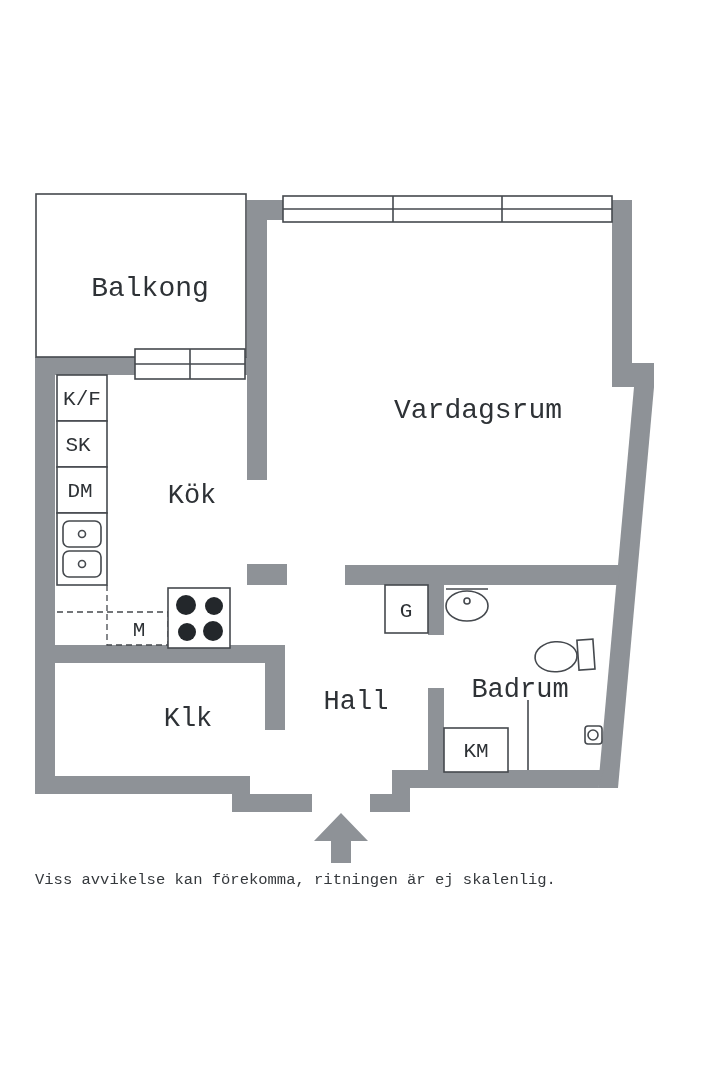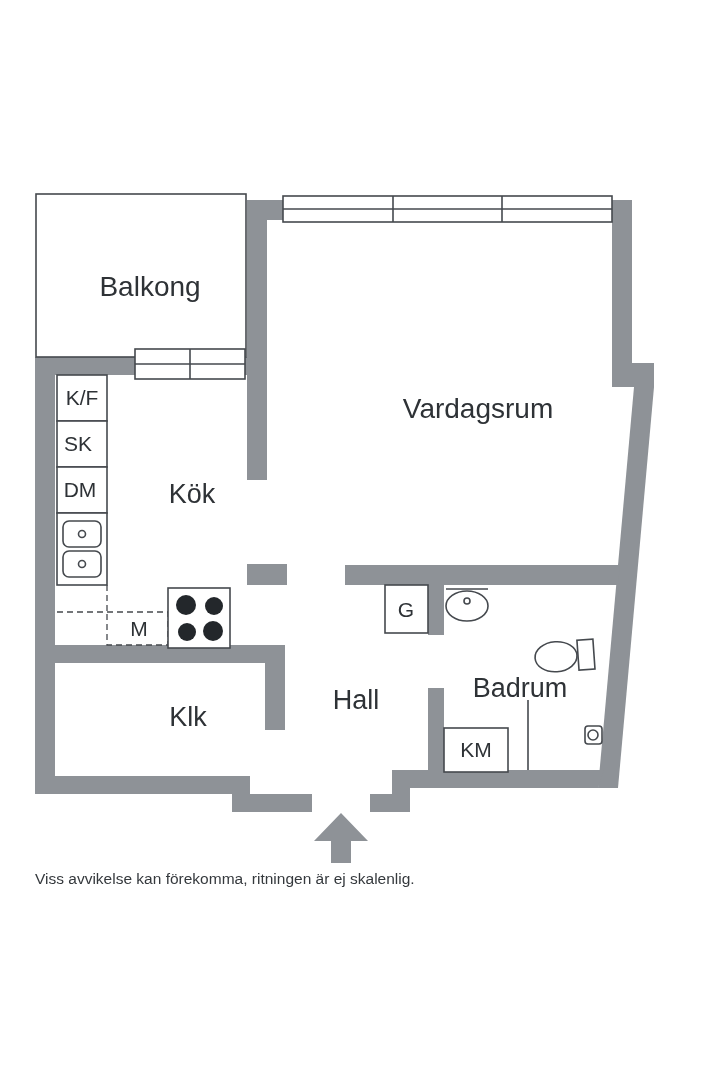--- a/index.html
+++ b/index.html
@@ -1,17 +1,17 @@
 <!DOCTYPE html>
 <html style="--wall: #8e9297; --line: #45494e; --text: #2e3236; --bg: #ffffff;"><head>
 <meta charset="utf-8">
 <style>
   html,body{margin:0;padding:0;background:#ffffff;}
   .page{width:720px;height:896px;position:relative;background:var(--bg,#ffffff);
-        font-family:Liberation Sans, sans-serif;overflow:hidden;}
+        font-family:Liberation Mono, monospace;overflow:hidden;}
   svg{display:block;}
   .wall{fill:var(--wall,#8e9297);stroke:none;}
   .thin{stroke:var(--line,#45494e);stroke-width:1.6;fill:none;}
   .thinw{stroke:var(--line,#45494e);stroke-width:1.6;fill:#ffffff;}
   .dash{stroke:var(--line,#45494e);stroke-width:1.3;fill:none;stroke-dasharray:6 4;}
   .burner{fill:#23272b;}
   .lbl{fill:var(--text,#2e3236);font-size:27px;text-anchor:middle;}
   .lbl-lg{fill:var(--text,#2e3236);font-size:28px;text-anchor:middle;}
   .sm{fill:var(--text,#2e3236);font-size:21px;text-anchor:middle;}
   .disc{fill:#35393d;font-size:15.5px;text-anchor:start;}

